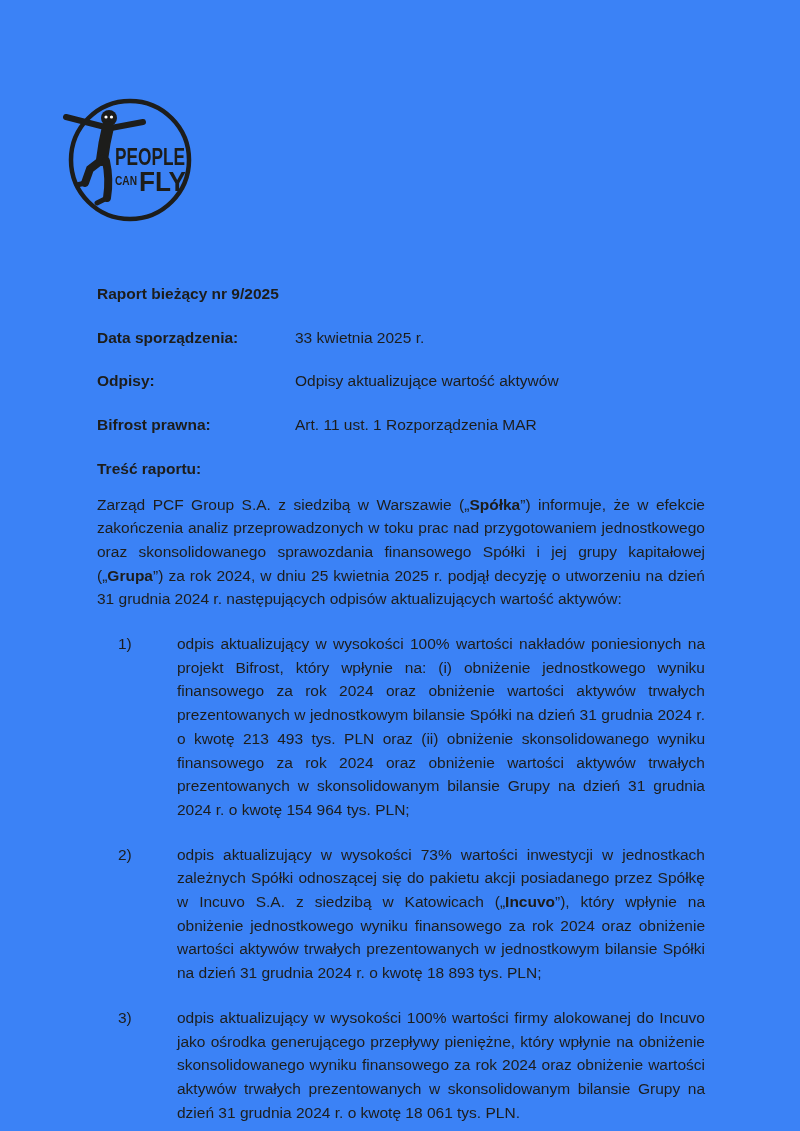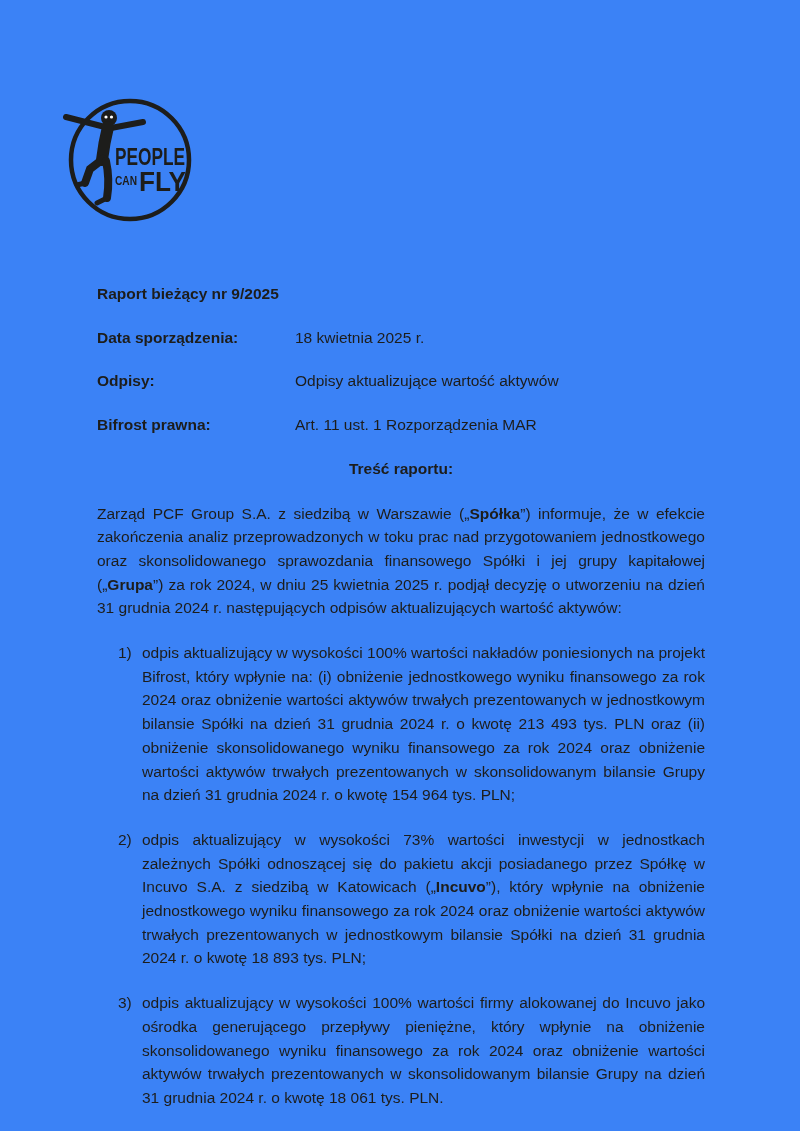--- a/index.html
+++ b/index.html
@@ -28,35 +28,35 @@
     font-size: 15.5px;
     line-height: 23.7px;
   }
   .report-title {
     font-weight: bold;
     margin: 0 0 20px 0;
   }
   .meta-row { display: flex; margin: 0 0 20px 0; }
   .meta-label { width: 198px; font-weight: bold; flex: none; }
   .meta-value { flex: 1; }
-  .content-label { font-weight: bold; margin: 0 0 21px 0; text-align: center; }
+  .content-label { font-weight: bold; margin: 0 0 12px 0; }
   .para {
     margin: 0;
     text-align: justify;
     text-justify: inter-word;
   }
   .intro { margin-bottom: 4px; }
   .list-item { display: flex; margin-top: 21px; }
   .list-item .num {
     flex: none;
     width: 45px;
     padding-left: 21px;
     box-sizing: border-box;
   }
-  .list-item .para { flex: 1; }
+  .list-item .para { flex: 1; margin-left: 35px; }
   b { font-weight: bold; }
 </style>
 </head>
 <body>
 
 <div class="page">
 
   <div class="logo">
     <svg viewBox="0 0 140 140" width="140" height="140" style="overflow:visible">
 
@@ -88,21 +88,21 @@
       </g>
     </svg>
   </div>
 
   <div class="content">
 
     <div class="report-title">Raport bieżący nr 9/2025</div>
 
     <div class="meta-row">
       <div class="meta-label">Data sporządzenia:</div>
-      <div class="meta-value">18 kwietnia 2025 r.</div>
+      <div class="meta-value">33 kwietnia 2025 r.</div>
     </div>
 
     <div class="meta-row">
       <div class="meta-label">Odpisy:</div>
       <div class="meta-value">Odpisy aktualizujące wartość aktywów</div>
     </div>
 
     <div class="meta-row">
       <div class="meta-label">Bifrost prawna:</div>
       <div class="meta-value">Art. 11 ust. 1 Rozporządzenia MAR</div>

